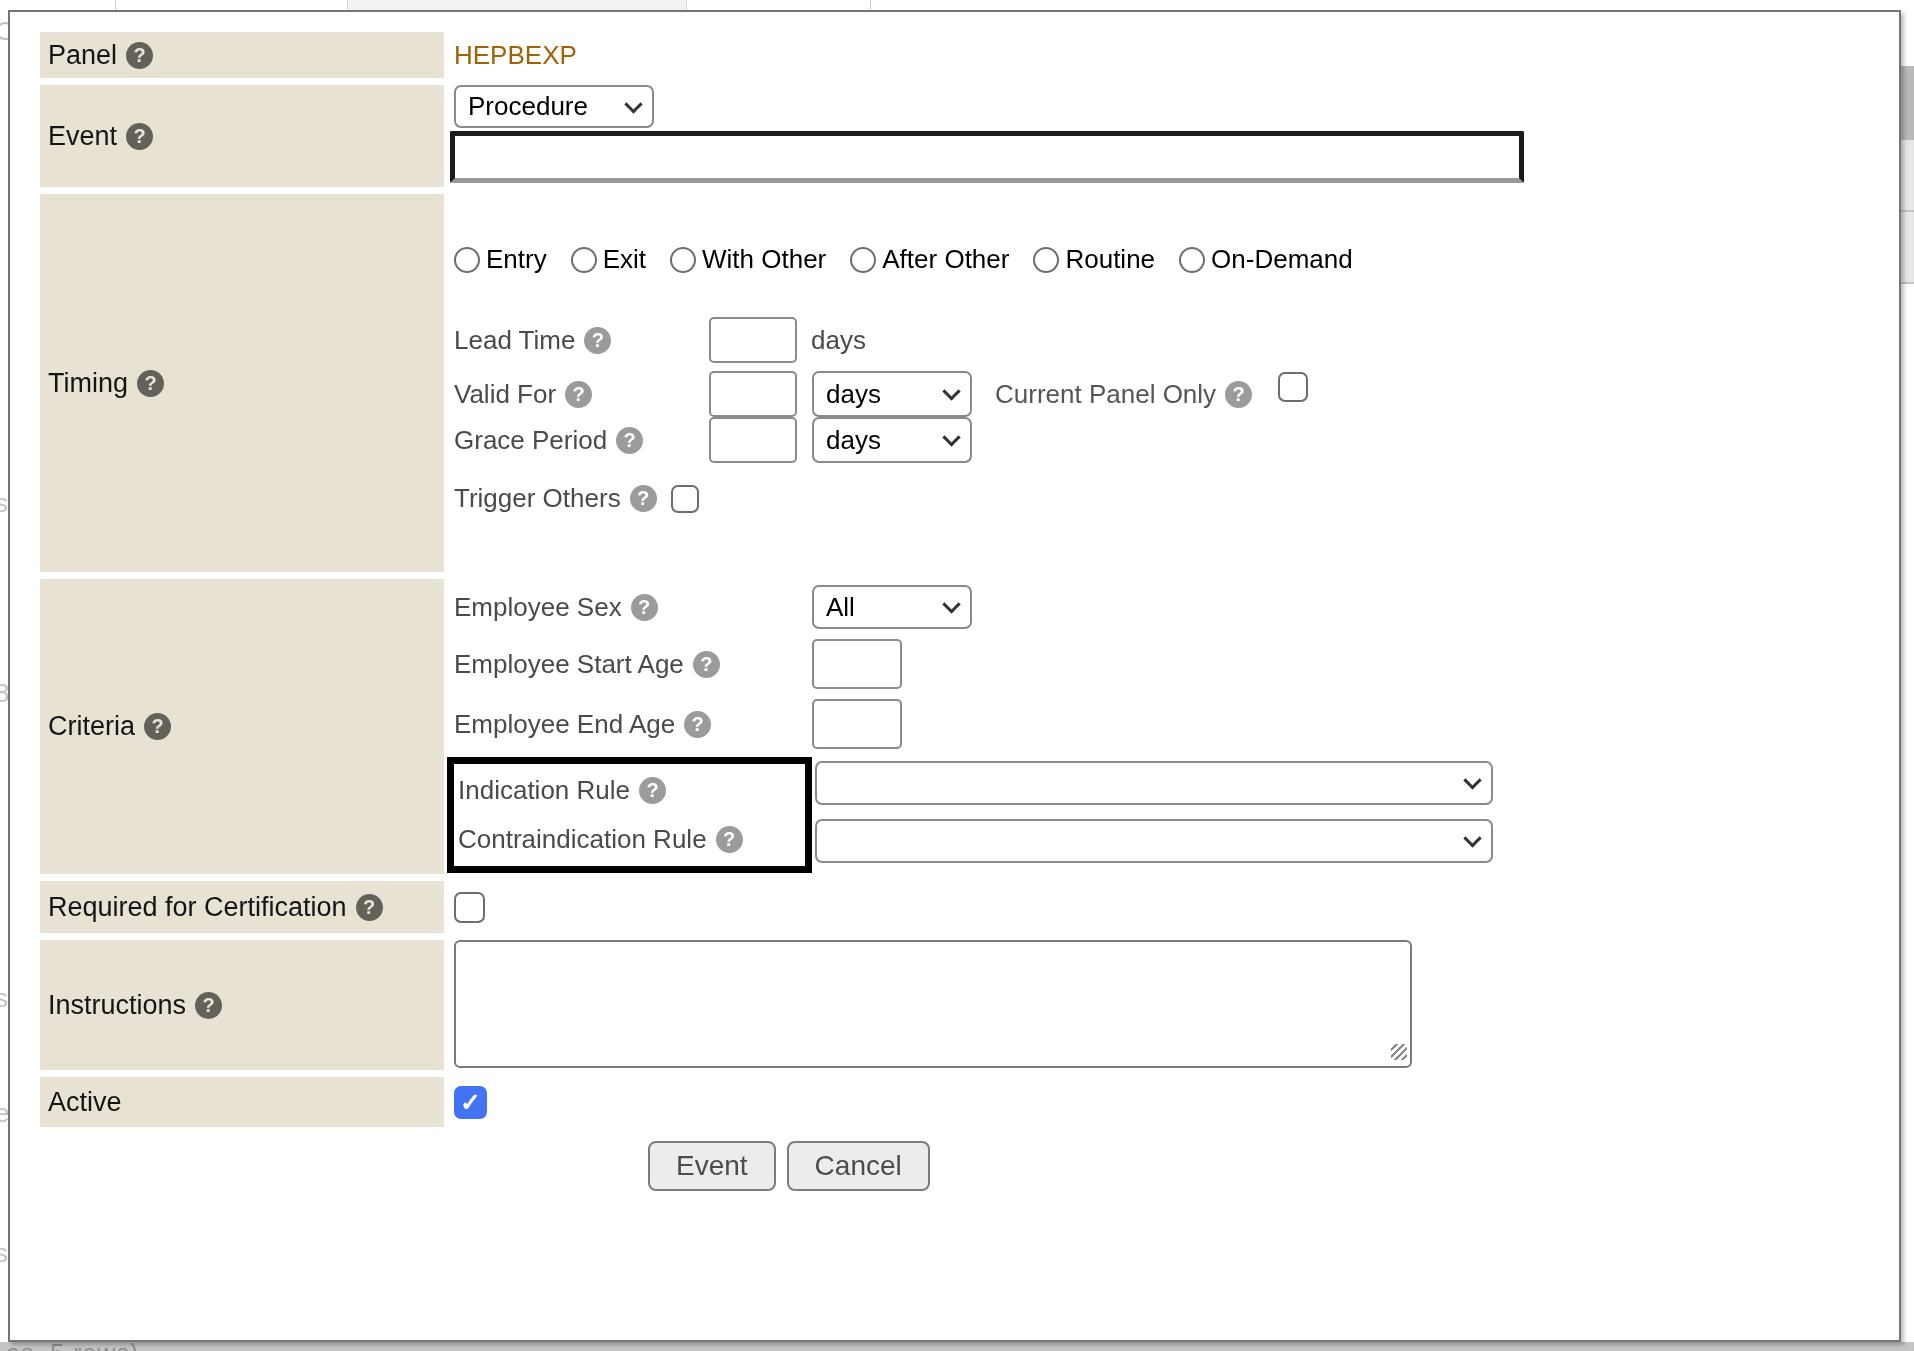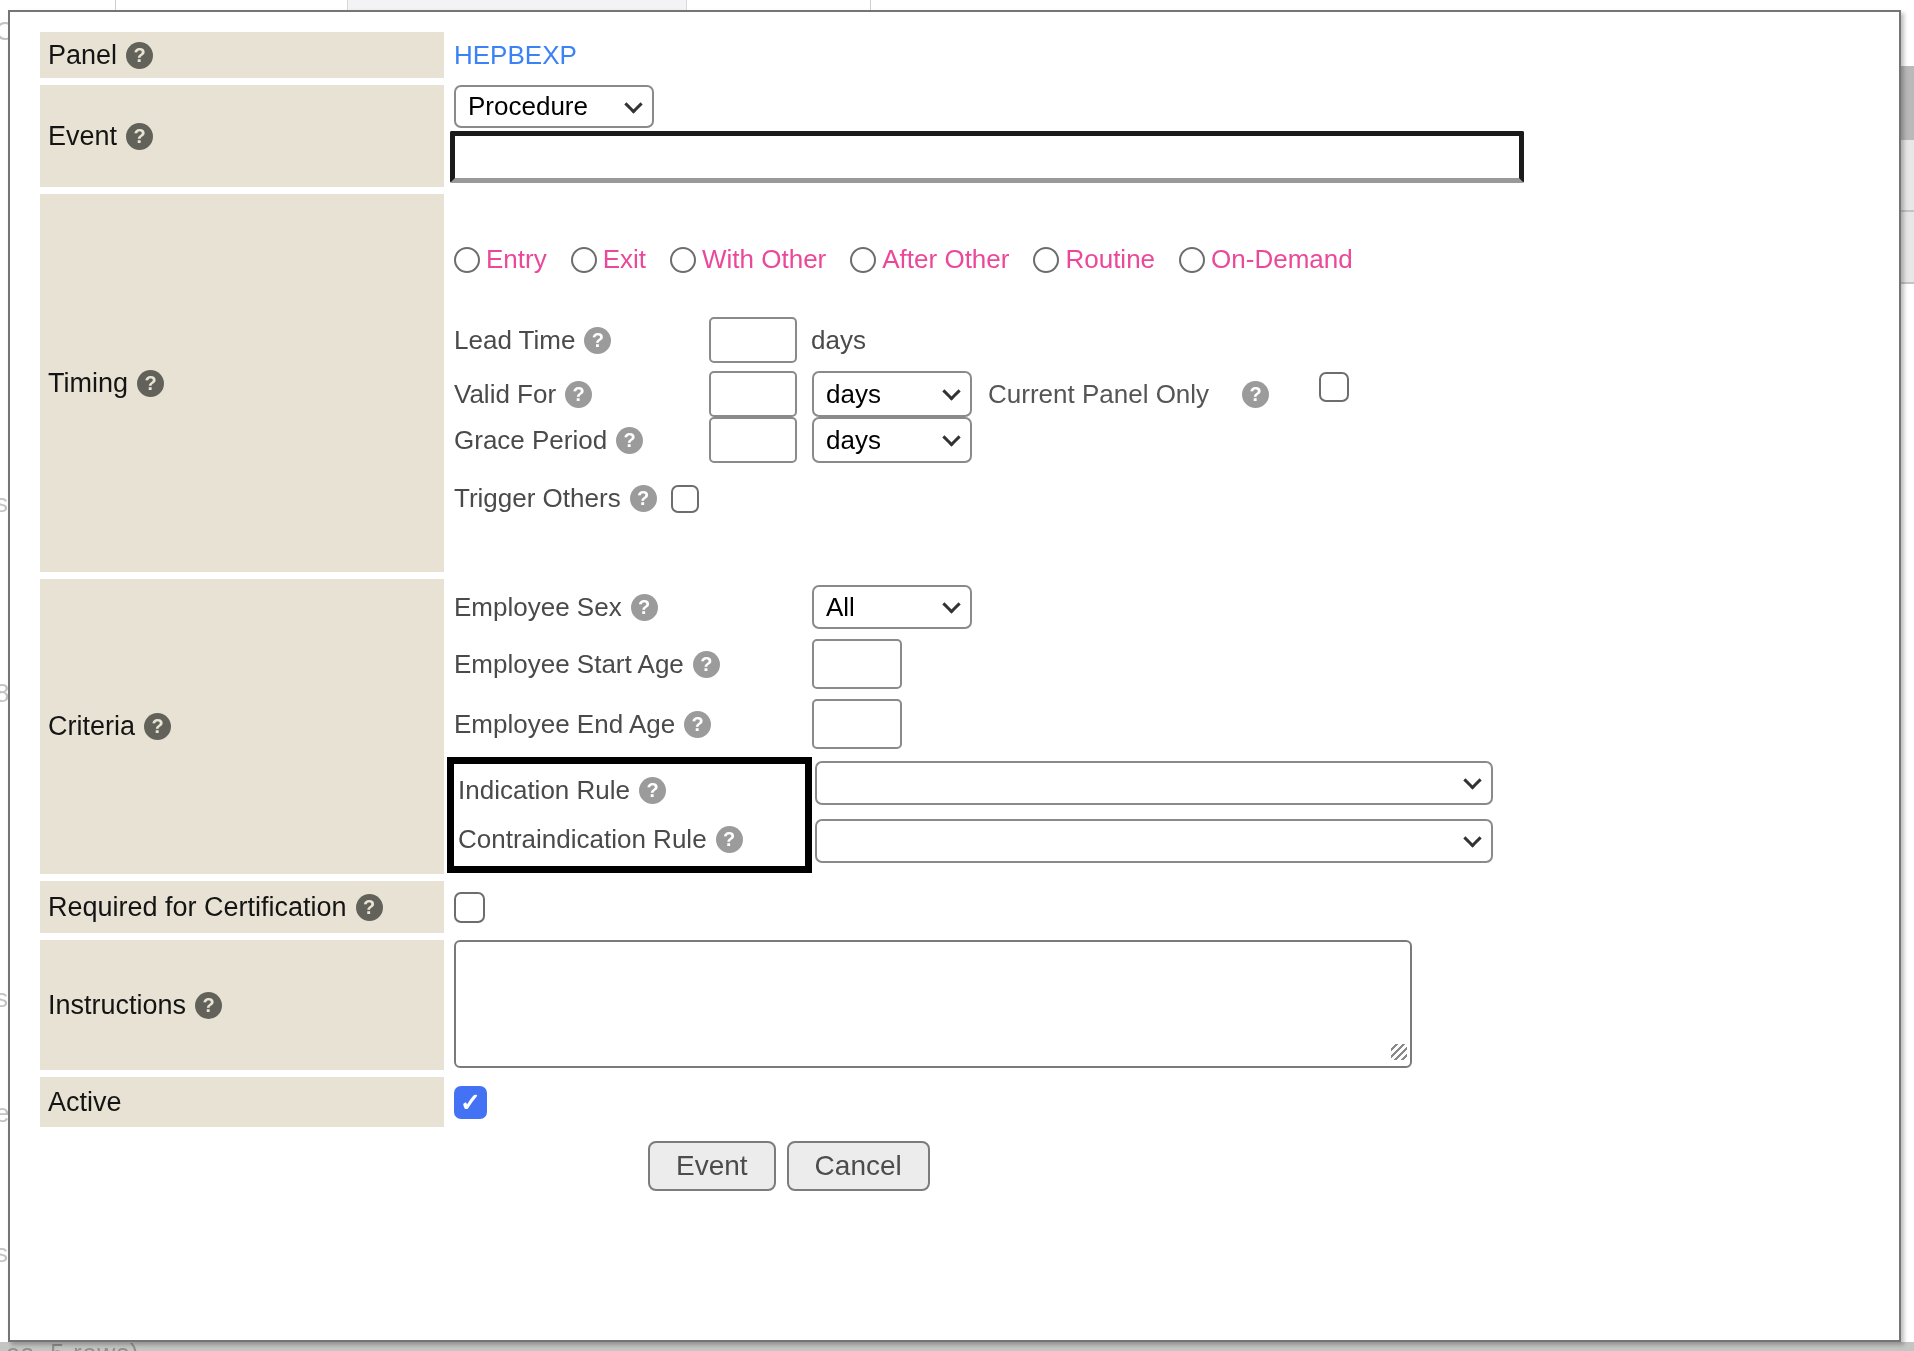--- a/index.html
+++ b/index.html
@@ -65,27 +65,27 @@
   
   .event-value { display:flex; flex-direction:column; }
   .event-type { height:43px; width:200px; margin-bottom:3px; }
   .event-search { margin-left:-4px; width:1074px; height:52px; border:5px solid #1b1b1b;
     border-bottom:5px solid #999999; border-radius:2px; background:#fff; font-size:26px;
     padding:0 10px; outline:none; font-family:"Liberation Sans", sans-serif; }
 
   
   .timing-value { display:flex; flex-direction:column; }
   .radio-row { display:flex; align-items:center; margin-top:50px; }
-  .radio-item { display:flex; align-items:center; margin-right:24px; color:#ec4899; }
+  .radio-item { display:flex; align-items:center; margin-right:24px; color:#000000; }
   .radio-item .lbl { margin-left:6px; }
   .sub-row { display:flex; align-items:center; }
   .sub-label { display:flex; align-items:center; width:255px; color:#4a4a4a; flex-shrink:0; }
   .unit { margin-left:14px; color:#4a4a4a; }
   .dayssel { width:160px; margin-left:15px; height:46px; }
-  .cpo { margin-left:16px; display:flex; align-items:center; color:#555;gap:24px; }
+  .cpo { margin-left:23px; display:flex; align-items:center; color:#555; }
   .cpo .checkbox { margin-left:26px; width:30px; height:30px; }
 
   
   .criteria-value { display:flex; flex-direction:column; }
   .crit-label { display:flex; align-items:center; width:358px; color:#4a4a4a; flex-shrink:0; }
   .agebox { width:90px; height:50px; }
   .rule-block { display:flex; margin-top:8px; margin-left:-7px; }
   .rule-labels { border:7px solid #000; width:365px; background:#fff; padding:2px 0 2px 4px; }
   .rule-line { display:flex; align-items:center; height:49px; color:#4a4a4a; font-size:26px; }
   .rule-selects { display:flex; flex-direction:column; margin-left:3px; padding-top:4px; }
@@ -135,21 +135,21 @@
 
 <div class="modal">
 
   <div class="modal-body">
 
     <div class="row" style="height:46px">
       <div class="cell-label">
         <span>Panel</span>
         <span class="q">?</span>
       </div>
-      <div class="cell-value" style="display:flex;align-items:center;color:#3b82f6">HEPBEXP</div>
+      <div class="cell-value" style="display:flex;align-items:center;color:#a16207">HEPBEXP</div>
     </div>
 
     <div class="row" style="height:102px">
       <div class="cell-label">
         <span>Event</span>
         <span class="q">?</span>
       </div>
       <div class="cell-value event-value">
         <div class="select event-type">
           <span>Procedure</span>

